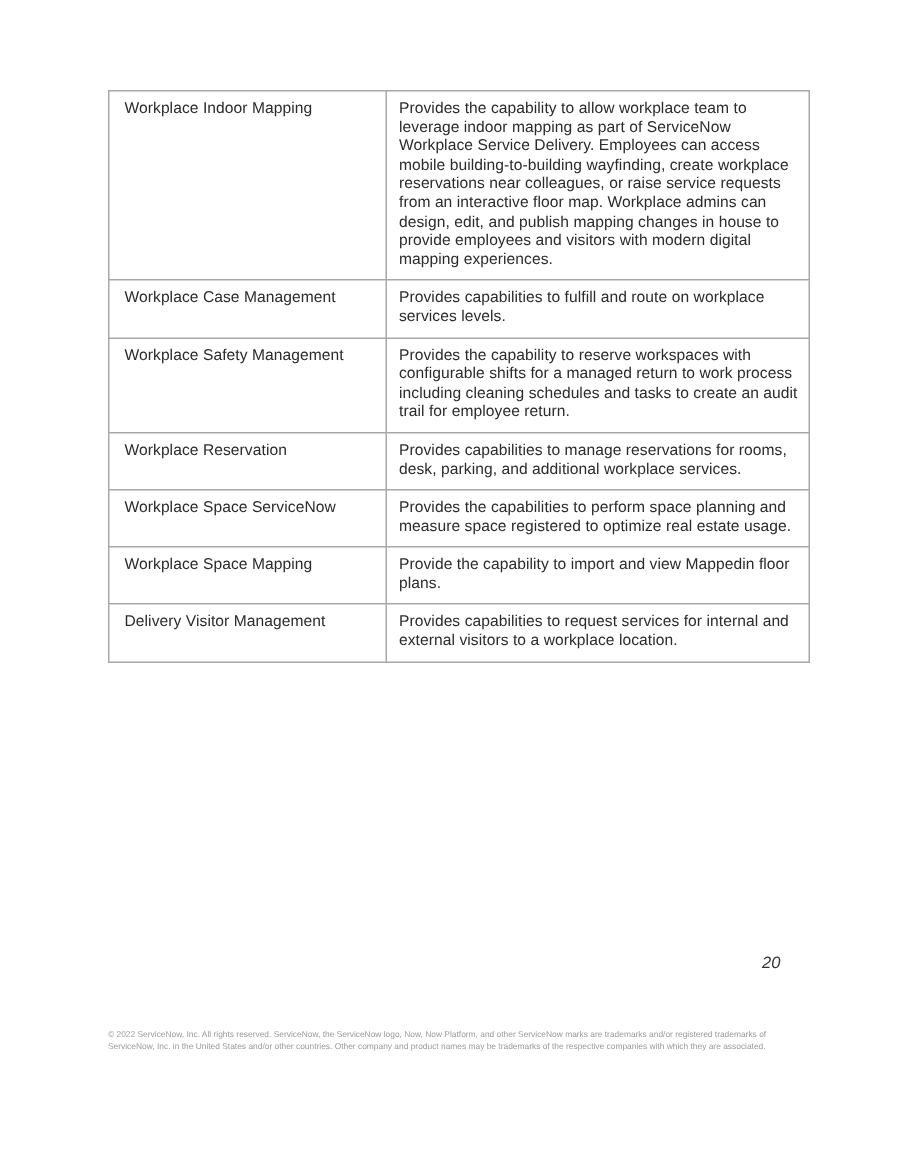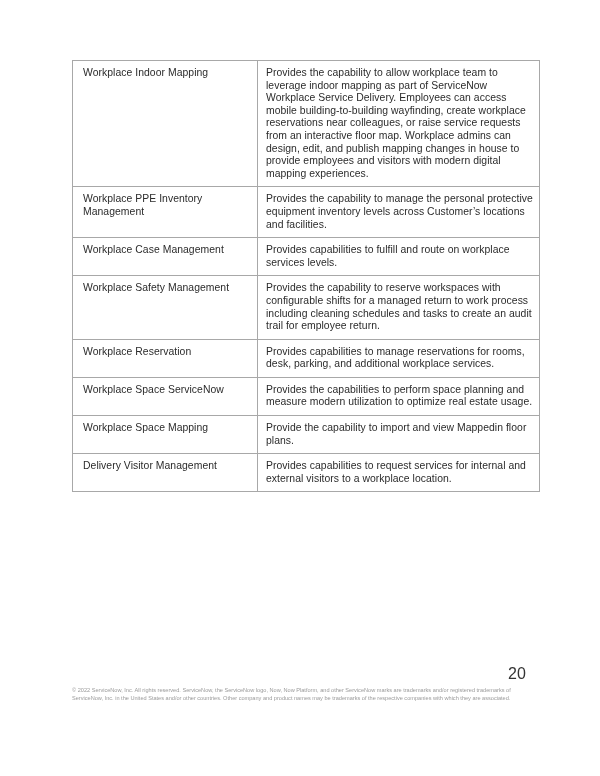--- a/index.html
+++ b/index.html
@@ -2,52 +2,48 @@
 <html><head>
 <meta charset="utf-8">
 <style>
   html, body { margin: 0; padding: 0; background: #ffffff; }
   body { width: 600px; height: 776px; position: relative; overflow: hidden; font-family: "Liberation Sans", sans-serif; color: #2b2b2b; }
   .page { position: absolute; left: 0; top: 0; width: 600px; height: 776px; background: #fff; }
   table.caps { position: absolute; left: 72px; top: 60px; width: 468px; border-collapse: collapse; table-layout: fixed; }
   table.caps td { border: 1px solid #a8a8a8; vertical-align: top; font-size: 10.4px; line-height: 12.6px; padding: 6px 8px 6px 10px; letter-spacing: 0.05px; }
   table.caps td.name { width: 166px; }
   table.caps td.desc { padding-left: 8px; padding-right: 0; }
-  .pagenum { position: absolute; left: 508px; top: 665px; font-size: 16px; color: #333; }
+  .pagenum { position: absolute; left: 508px; top: 636px; font-size: 11px; color: #333; font-style: italic; }
   .footer { position: absolute; left: 72px; top: 686px; width: 470px; font-size: 5.6px; line-height: 8px; color: #9a9a9a; }
 </style>
 </head>
 <body>
 
 <div class="page">
   <table class="caps">
     <tbody>
       <tr>
         <td class="name">Workplace Indoor Mapping</td>
         <td class="desc">Provides the capability to allow workplace team to leverage indoor mapping as part of ServiceNow Workplace Service Delivery. Employees can access mobile building-to-building wayfinding, create workplace reservations near colleagues, or raise service requests from an interactive floor map.  Workplace admins can design, edit, and publish mapping changes in house to provide employees and visitors with modern digital mapping experiences.</td>
-      </tr>
-      <tr>
-        <td class="name">Workplace PPE Inventory Management</td>
-        <td class="desc">Provides the capability to manage the personal protective equipment inventory levels across Customer’s locations and facilities.</td>
       </tr>
       <tr>
         <td class="name">Workplace Case Management</td>
         <td class="desc">Provides capabilities to fulfill and route on workplace services levels.</td>
       </tr>
       <tr>
         <td class="name">Workplace Safety Management</td>
         <td class="desc">Provides the capability to reserve workspaces with configurable shifts for a managed return to work process including cleaning schedules and tasks to create an audit trail for employee return.</td>
       </tr>
       <tr>
         <td class="name">Workplace Reservation</td>
         <td class="desc">Provides capabilities to manage reservations for rooms, desk, parking, and additional workplace services.</td>
       </tr>
       <tr>
         <td class="name">Workplace Space ServiceNow</td>
-        <td class="desc">Provides the capabilities to perform space planning and measure modern utilization to optimize real estate usage.</td>
+        <td class="desc">Provides the capabilities to perform space planning and measure space registered to optimize real estate usage.</td>
       </tr>
       <tr>
         <td class="name">Workplace Space Mapping</td>
         <td class="desc">Provide the capability to import and view Mappedin floor plans.</td>
       </tr>
       <tr>
         <td class="name">Delivery Visitor Management</td>
         <td class="desc">Provides capabilities to request services for internal and external visitors to a workplace location.</td>
       </tr>
     </tbody>

